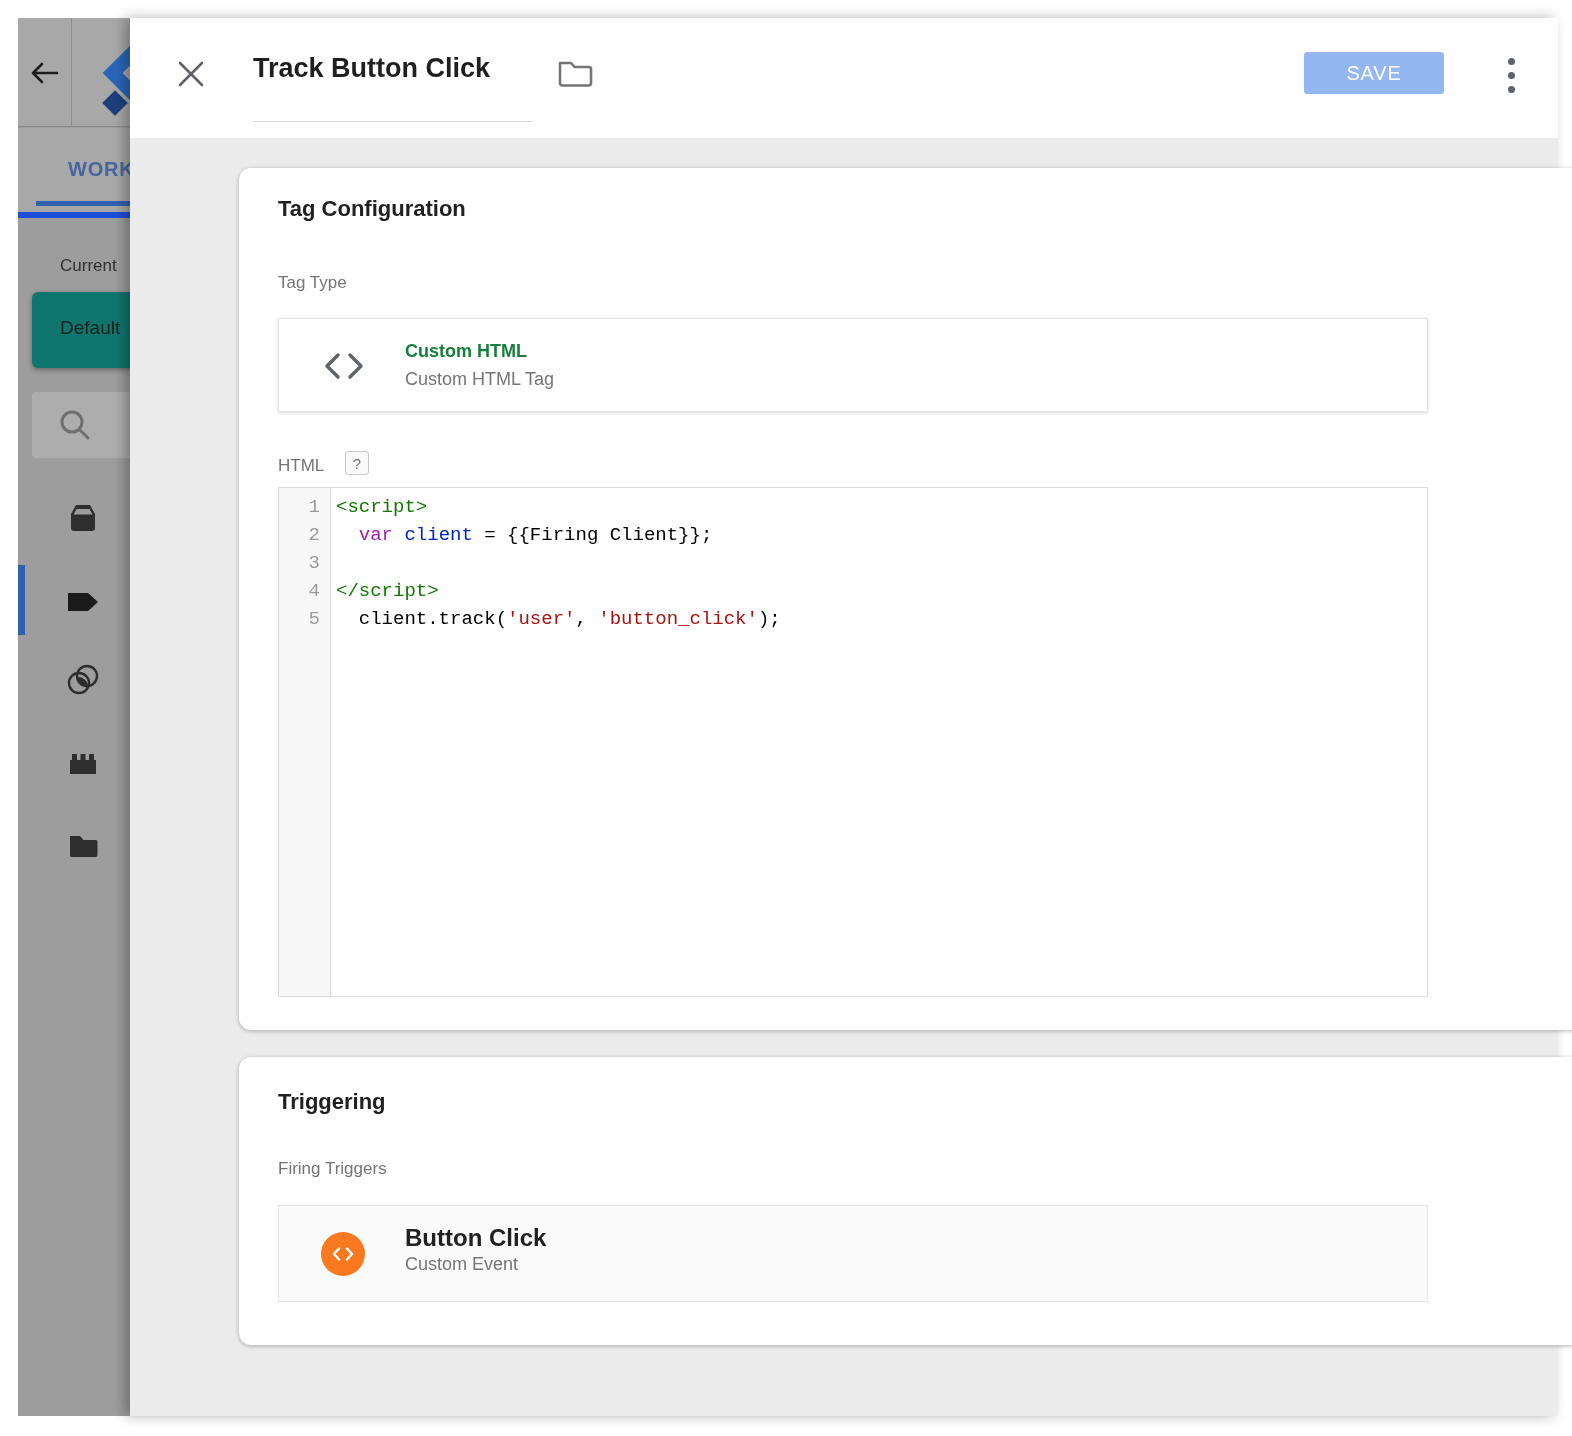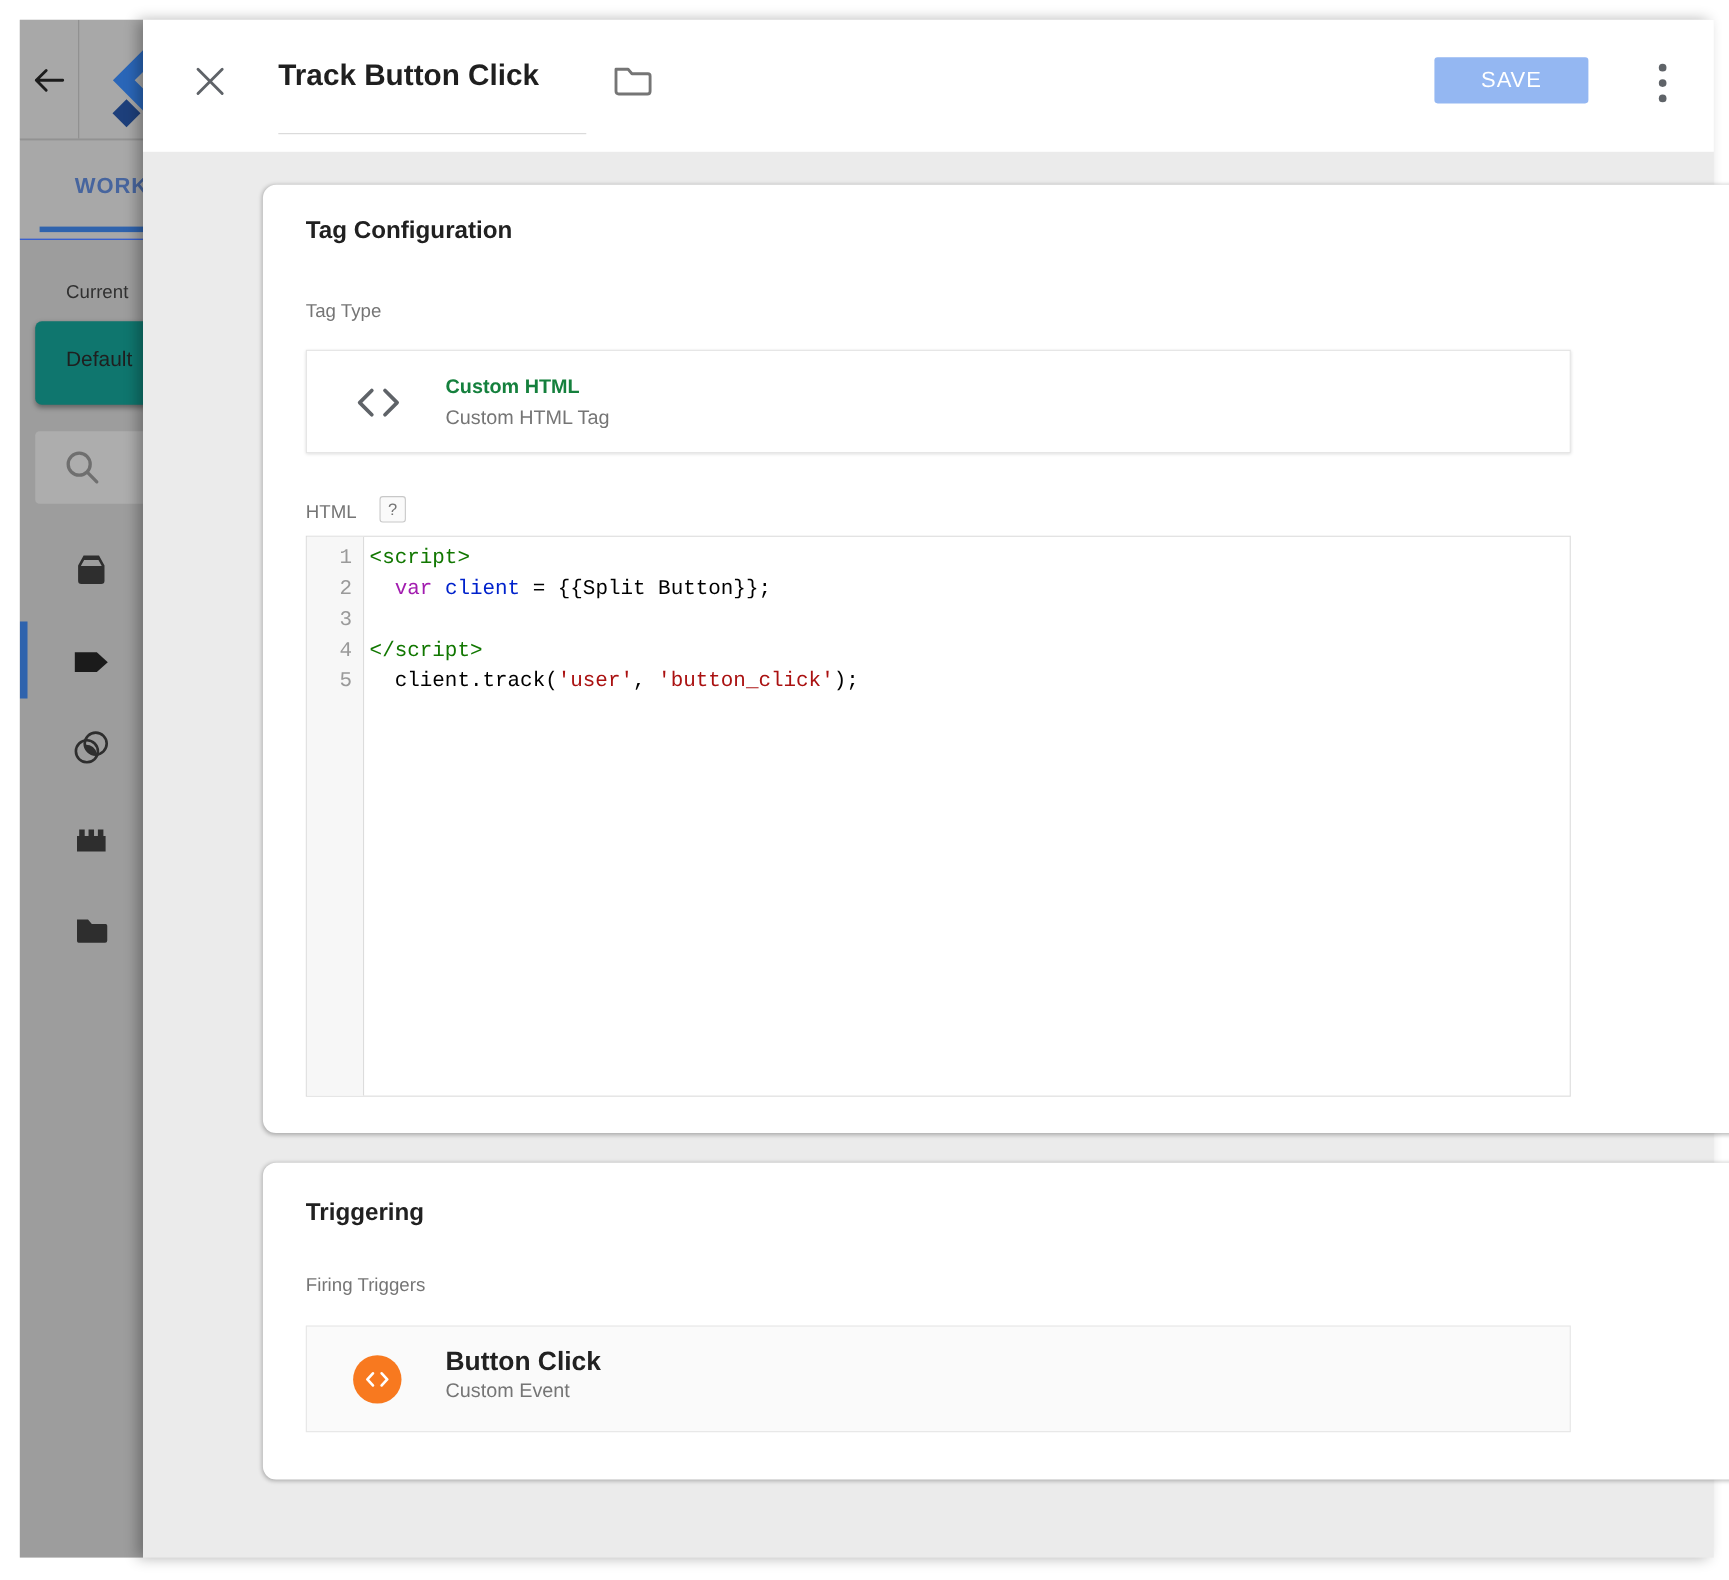--- a/index.html
+++ b/index.html
@@ -7,21 +7,21 @@
     font-family:"Liberation Sans", sans-serif; -webkit-font-smoothing:antialiased; }
   .canvas { position:relative; width:1572px; height:1436px; background:#fff; overflow:hidden; }
   .app { position:absolute; left:18px; top:18px; width:1540px; height:1398px; }
 
   
   .backdrop { position:absolute; left:0; top:0; width:112px; height:1398px; background:#9d9d9d; overflow:hidden; }
   .bd-topbar { position:absolute; left:0; top:0; width:112px; height:109px; background:#a8a8a8; border-bottom:1px solid #8a8a8a; overflow:hidden; }
   .back-box { position:absolute; left:0; top:0; width:54px; height:109px; border-right:1px solid #8e8e8e; display:flex; align-items:center; justify-content:center; cursor:pointer; }
   .logo-diamond { position:absolute; left:95px; top:30px; width:50px; height:50px; border:14px solid #2a66b8; transform:rotate(45deg); }
   .logo-dark { position:absolute; left:88px; top:76px; width:18px; height:18px; background:#1d3f7b; transform:rotate(45deg); }
-  .bd-tabbar { position:absolute; left:0; top:110px; width:112px; height:90px; background:#a8a8a8; border-bottom:1px solid #1d4ed8; }
+  .bd-tabbar { position:absolute; left:0; top:110px; width:112px; height:90px; background:#a8a8a8; border-bottom:6px solid #1d4ed8; }
   .bd-tab { position:absolute; left:50px; top:30px; font-size:20px; font-weight:700; letter-spacing:.8px; color:#47659e; white-space:nowrap; cursor:pointer; }
   .bd-tab-underline { position:absolute; left:18px; bottom:6px; width:94px; height:5px; background:#2f63ad; }
   .bd-current { position:absolute; left:42px; top:238px; font-size:17px; color:#303030; white-space:nowrap; }
   .bd-card-default { position:absolute; left:14px; top:274px; width:120px; height:76px; background:#0f766e; border-radius:6px; box-shadow:0 2px 5px rgba(0,0,0,.35); cursor:pointer; }
   .bd-card-default span { position:absolute; left:28px; top:25px; font-size:19px; color:#1f1f1f; white-space:nowrap; }
   .bd-card-search { position:absolute; left:14px; top:374px; width:120px; height:66px; background:#adadad; border-radius:4px; cursor:pointer; }
   .bd-nav-icon { position:absolute; left:48px; width:34px; height:32px; cursor:pointer; }
   .bd-active-bar { position:absolute; left:0; top:547px; width:7px; height:70px; background:#2f63ad; }
 
   
@@ -172,21 +172,21 @@
         <div class="editor">
           <div class="gutter">
               <div class="ln">1</div>
               <div class="ln">2</div>
               <div class="ln">3</div>
               <div class="ln">4</div>
               <div class="ln">5</div>
             </div>
           <div class="codearea">
               <div class="cl"><span class="tok-tag">&lt;script&gt;</span></div>
-              <div class="cl"><span class="tok-plain">  </span><span class="tok-keyword">var</span><span class="tok-plain"> </span><span class="tok-def">client</span><span class="tok-plain"> = {{Split Button}};</span></div>
+              <div class="cl"><span class="tok-plain">  </span><span class="tok-keyword">var</span><span class="tok-plain"> </span><span class="tok-def">client</span><span class="tok-plain"> = {{Firing Client}};</span></div>
               <div class="cl">&nbsp;</div>
               <div class="cl"><span class="tok-tag">&lt;/script&gt;</span></div>
               <div class="cl"><span class="tok-plain">  client.track(</span><span class="tok-string">'user'</span><span class="tok-plain">, </span><span class="tok-string">'button_click'</span><span class="tok-plain">);</span></div>
             </div>
         </div>
       </section>
 
       <section class="card card-2">
         <h2 class="card-heading" style="top:32px">Triggering</h2>
         <div class="sub-label" style="top:102px">Firing Triggers</div>

